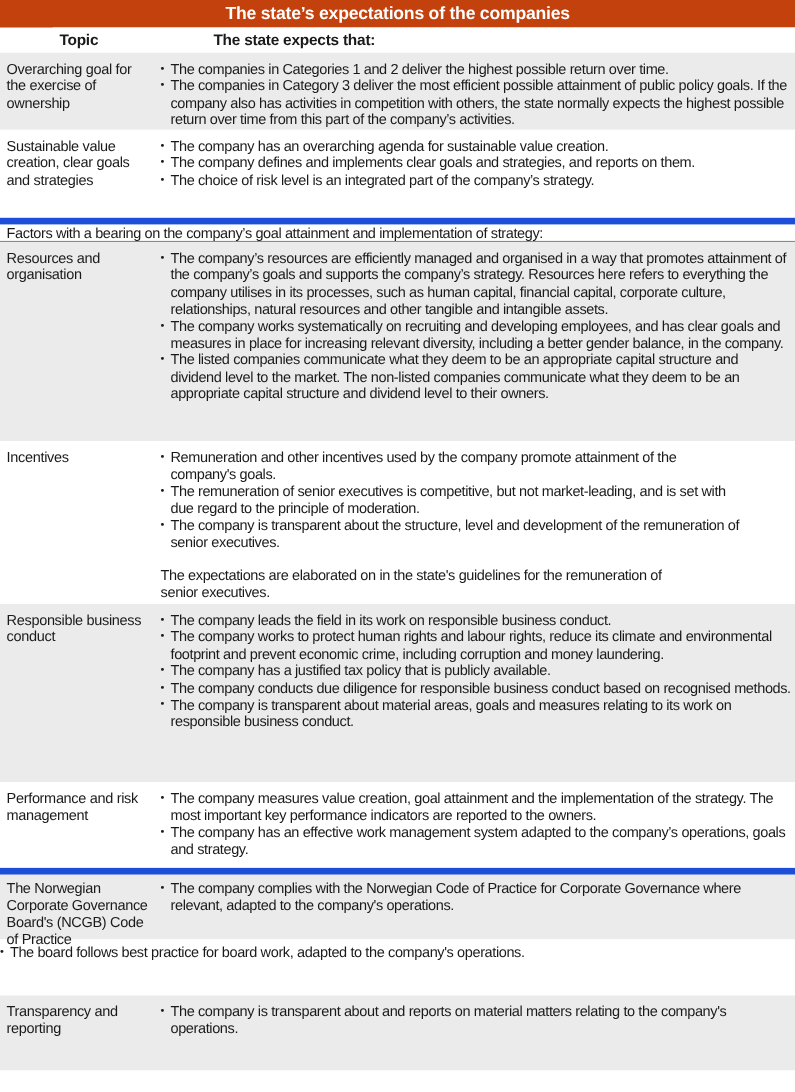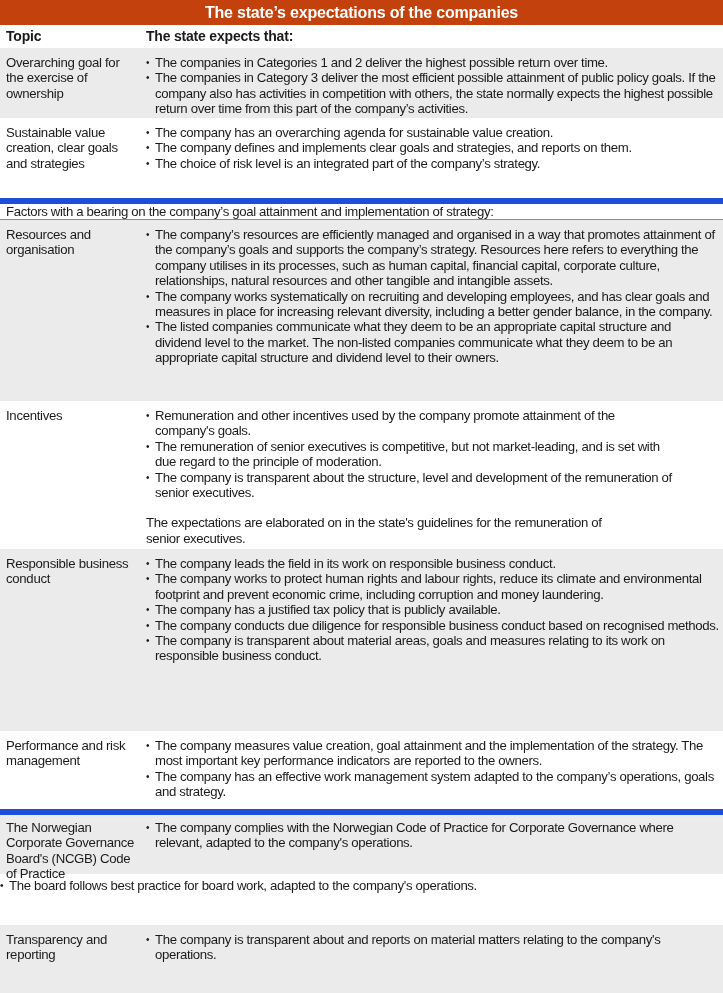--- a/index.html
+++ b/index.html
@@ -11,21 +11,21 @@
     .title-bar {
       height: 25px; background: #c2410c; color: #ffffff;
       font-weight: bold; font-size: 16px; line-height: 25px; text-align: center;
       letter-spacing: -0.2px;
     }
     .row { display: flex; box-sizing: border-box; }
     .row.gray { background: #ebebeb; }
     .row.white { background: #ffffff; }
     .topic { width: 146px; flex: 0 0 146px; padding-left: 6px; box-sizing: border-box; letter-spacing: -0.3px; }
     .expect { flex: 1; padding-right: 4px; letter-spacing: -0.35px; }
-    .header-row { height: 23px; align-items: center; font-weight: bold; font-size: 14px; }
+    .header-row { height: 23px; align-items: center; font-weight: bold; font-size: 14px; margin-left: 48px; }
     .header-row .topic, .header-row .expect { letter-spacing: -0.2px; }
     ul { list-style: none; margin: 0; padding: 0; }
     li { position: relative; padding-left: 9px; }
     li::before { content: "\2022"; position: absolute; left: 0; top: 0; font-size: 10px; }
     .content-row { padding-top: 7px; }
     .note { margin-top: 15px; padding-right: 60px; }
     .sep-dark { border-top: 6px solid #1d4ed8; }
     .factors-row { height: 22px; align-items: center; padding-left: 6px; letter-spacing: -0.35px; }
   </style>
 </head>
@@ -73,21 +73,21 @@
   <div class="expect" style="padding-right:50px;">
     <ul>
       <li>Remuneration and other incentives used by the company promote attainment of the company's goals.</li>
       <li>The remuneration of senior executives is competitive, but not market-leading, and is set with due regard to the principle of moderation.</li>
       <li>The company is transparent about the structure, level and development of the remuneration of senior executives.</li>
     </ul>
     <div class="note">The expectations are elaborated on in the state's guidelines for the remuneration of senior executives.</div>
   </div>
 </div>
 
-<div class="row gray content-row" style="height:182px;">
+<div class="row gray content-row" style="height:162px;">
   <div class="topic">Responsible business conduct</div>
   <ul class="expect">
     <li>The company leads the field in its work on responsible business conduct.</li>
     <li>The company works to protect human rights and labour rights, reduce its climate and environmental footprint and prevent economic crime, including corruption and money laundering.</li>
     <li>The company has a justified tax policy that is publicly available.</li>
     <li>The company conducts due diligence for responsible business conduct based on recognised methods.</li>
     <li>The company is transparent about material areas, goals and measures relating to its work on responsible business conduct.</li>
   </ul>
 </div>
 

